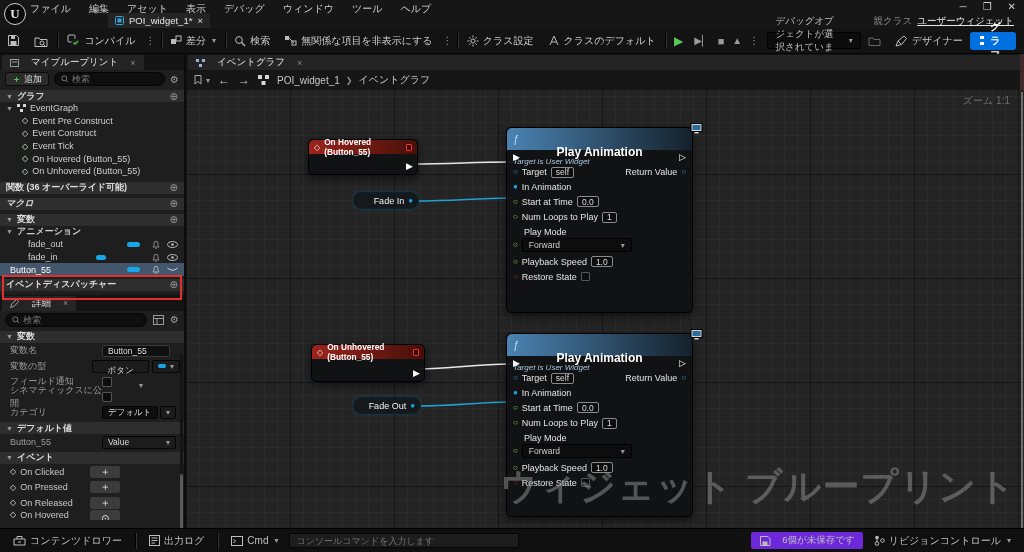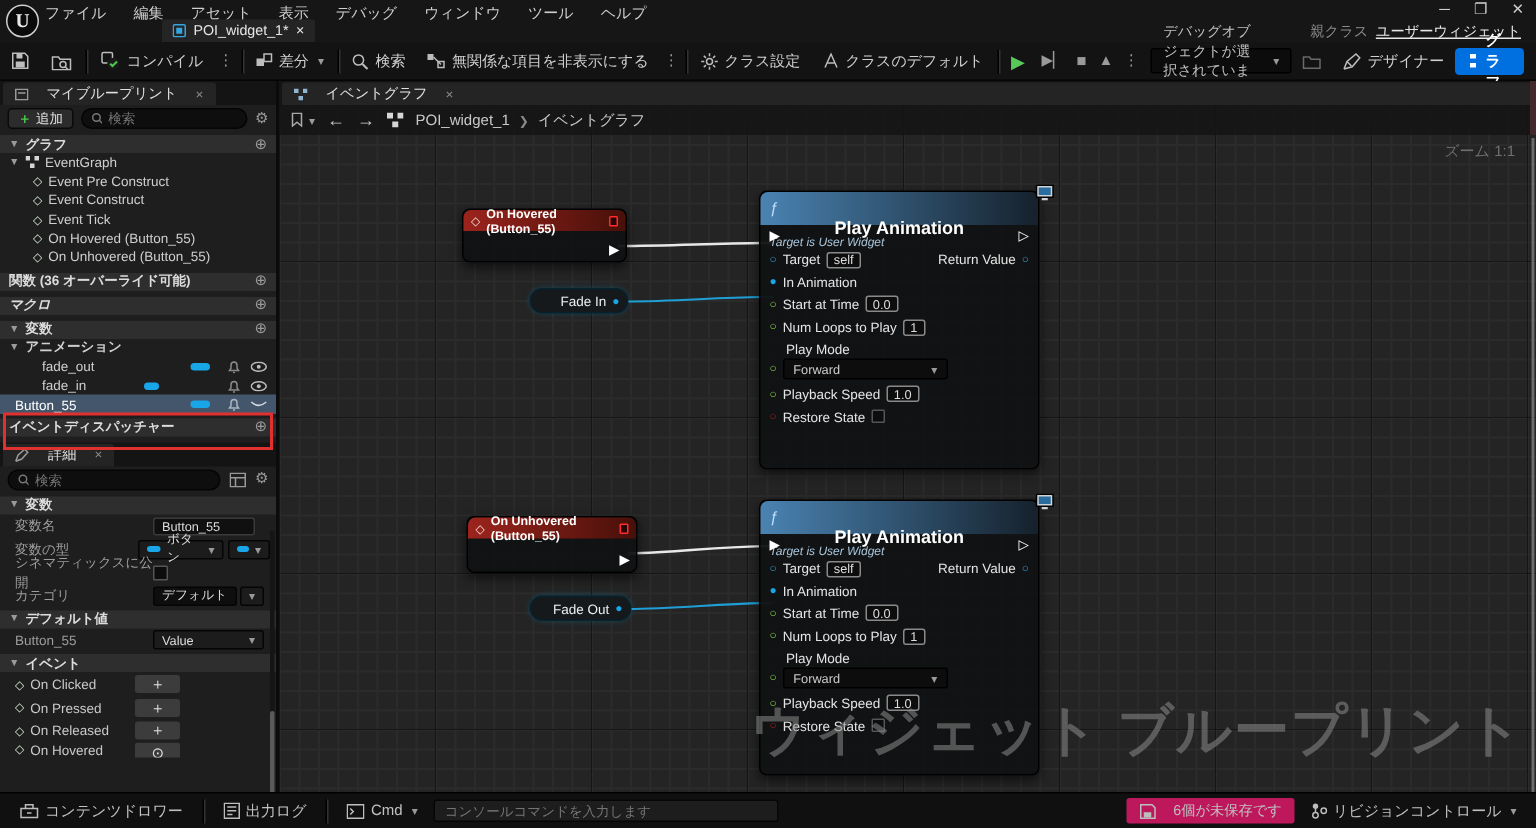--- a/index.html
+++ b/index.html
@@ -108,21 +108,21 @@
     border-radius:9px; display:flex; align-items:center; justify-content:flex-end; gap:4px;
     padding:0 5px 0 12px; font-size:9px; color:#eee; box-shadow:0 0 4px rgba(0,160,220,.25); }
   .monitor-icon { position:absolute; top:-5px; right:-11px; }
 
   
   #statusbar { position:absolute; left:0; top:528px; width:1024px; height:24px; background:#101010;
     display:flex; align-items:center; gap:4px; padding:0 6px; font-size:10px; color:#c0c0c0;
     border-top:1px solid #000; }
   #console-input { width:230px; height:15px; background:#1d1d1d; border:1px solid #060606;
     border-radius:2px; color:#777; font-size:9px; padding:0 6px; font-family:inherit; outline:0; }
-  #unsaved-chip { display:flex; align-items:center; gap:11px; background:#be185d; height:17px;
+  #unsaved-chip { display:flex; align-items:center; gap:11px; background:#6d28d9; height:17px;
     padding:0 8px; border-radius:2px; font-size:9.5px; }
   #edge-strip-top { position:absolute; right:0; top:54px; width:4px; height:36px; background:#44292c; }
   #edge-strip { position:absolute; right:1px; top:92px; width:2px; height:436px; background:#8a8a8a; opacity:.7; }
 </style>
 </head>
 <body>
 
 <div id="titlebar">
   <div id="ue-logo">U</div>
   <div id="menus">
@@ -419,29 +419,33 @@
   <div class="sec-h">
     <span class="chev">▼</span>
       <span>変数</span>
   </div>
   <div class="drow">
     <span class="dlabel">変数名</span>
     <span class="dinput" style="width:68px;">Button_55</span>
   </div>
   <div class="drow">
     <span class="dlabel">変数の型</span>
-    <span class="combo" style="width:62px;">
+    <span class="combo" style="width:62px;flex-direction:column;">
       <span class="animpill" style="margin:0; width:10px; height:4px;"></span>
       <span>ボタン</span>
       <span class="caret" style="margin-left:auto;">▾</span>
     </span>
     <span class="combo" style="width:28px; margin-left:3px;">
       <span class="animpill" style="margin:0; width:10px; height:4px;"></span>
       <span class="caret" style="margin-left:auto;">▾</span>
     </span>
+  </div>
+  <div class="drow">
+    <span class="dlabel">フィールド通知</span>
+    <span class="chk"></span>
   </div>
   <div class="drow">
     <span class="dlabel">シネマティックスに公開</span>
     <span class="chk"></span>
   </div>
   <div class="drow">
     <span class="dlabel">カテゴリ</span>
     <span class="combo" style="width:56px; background:#0e0e0e;">
       <span>デフォルト</span>
     </span>

